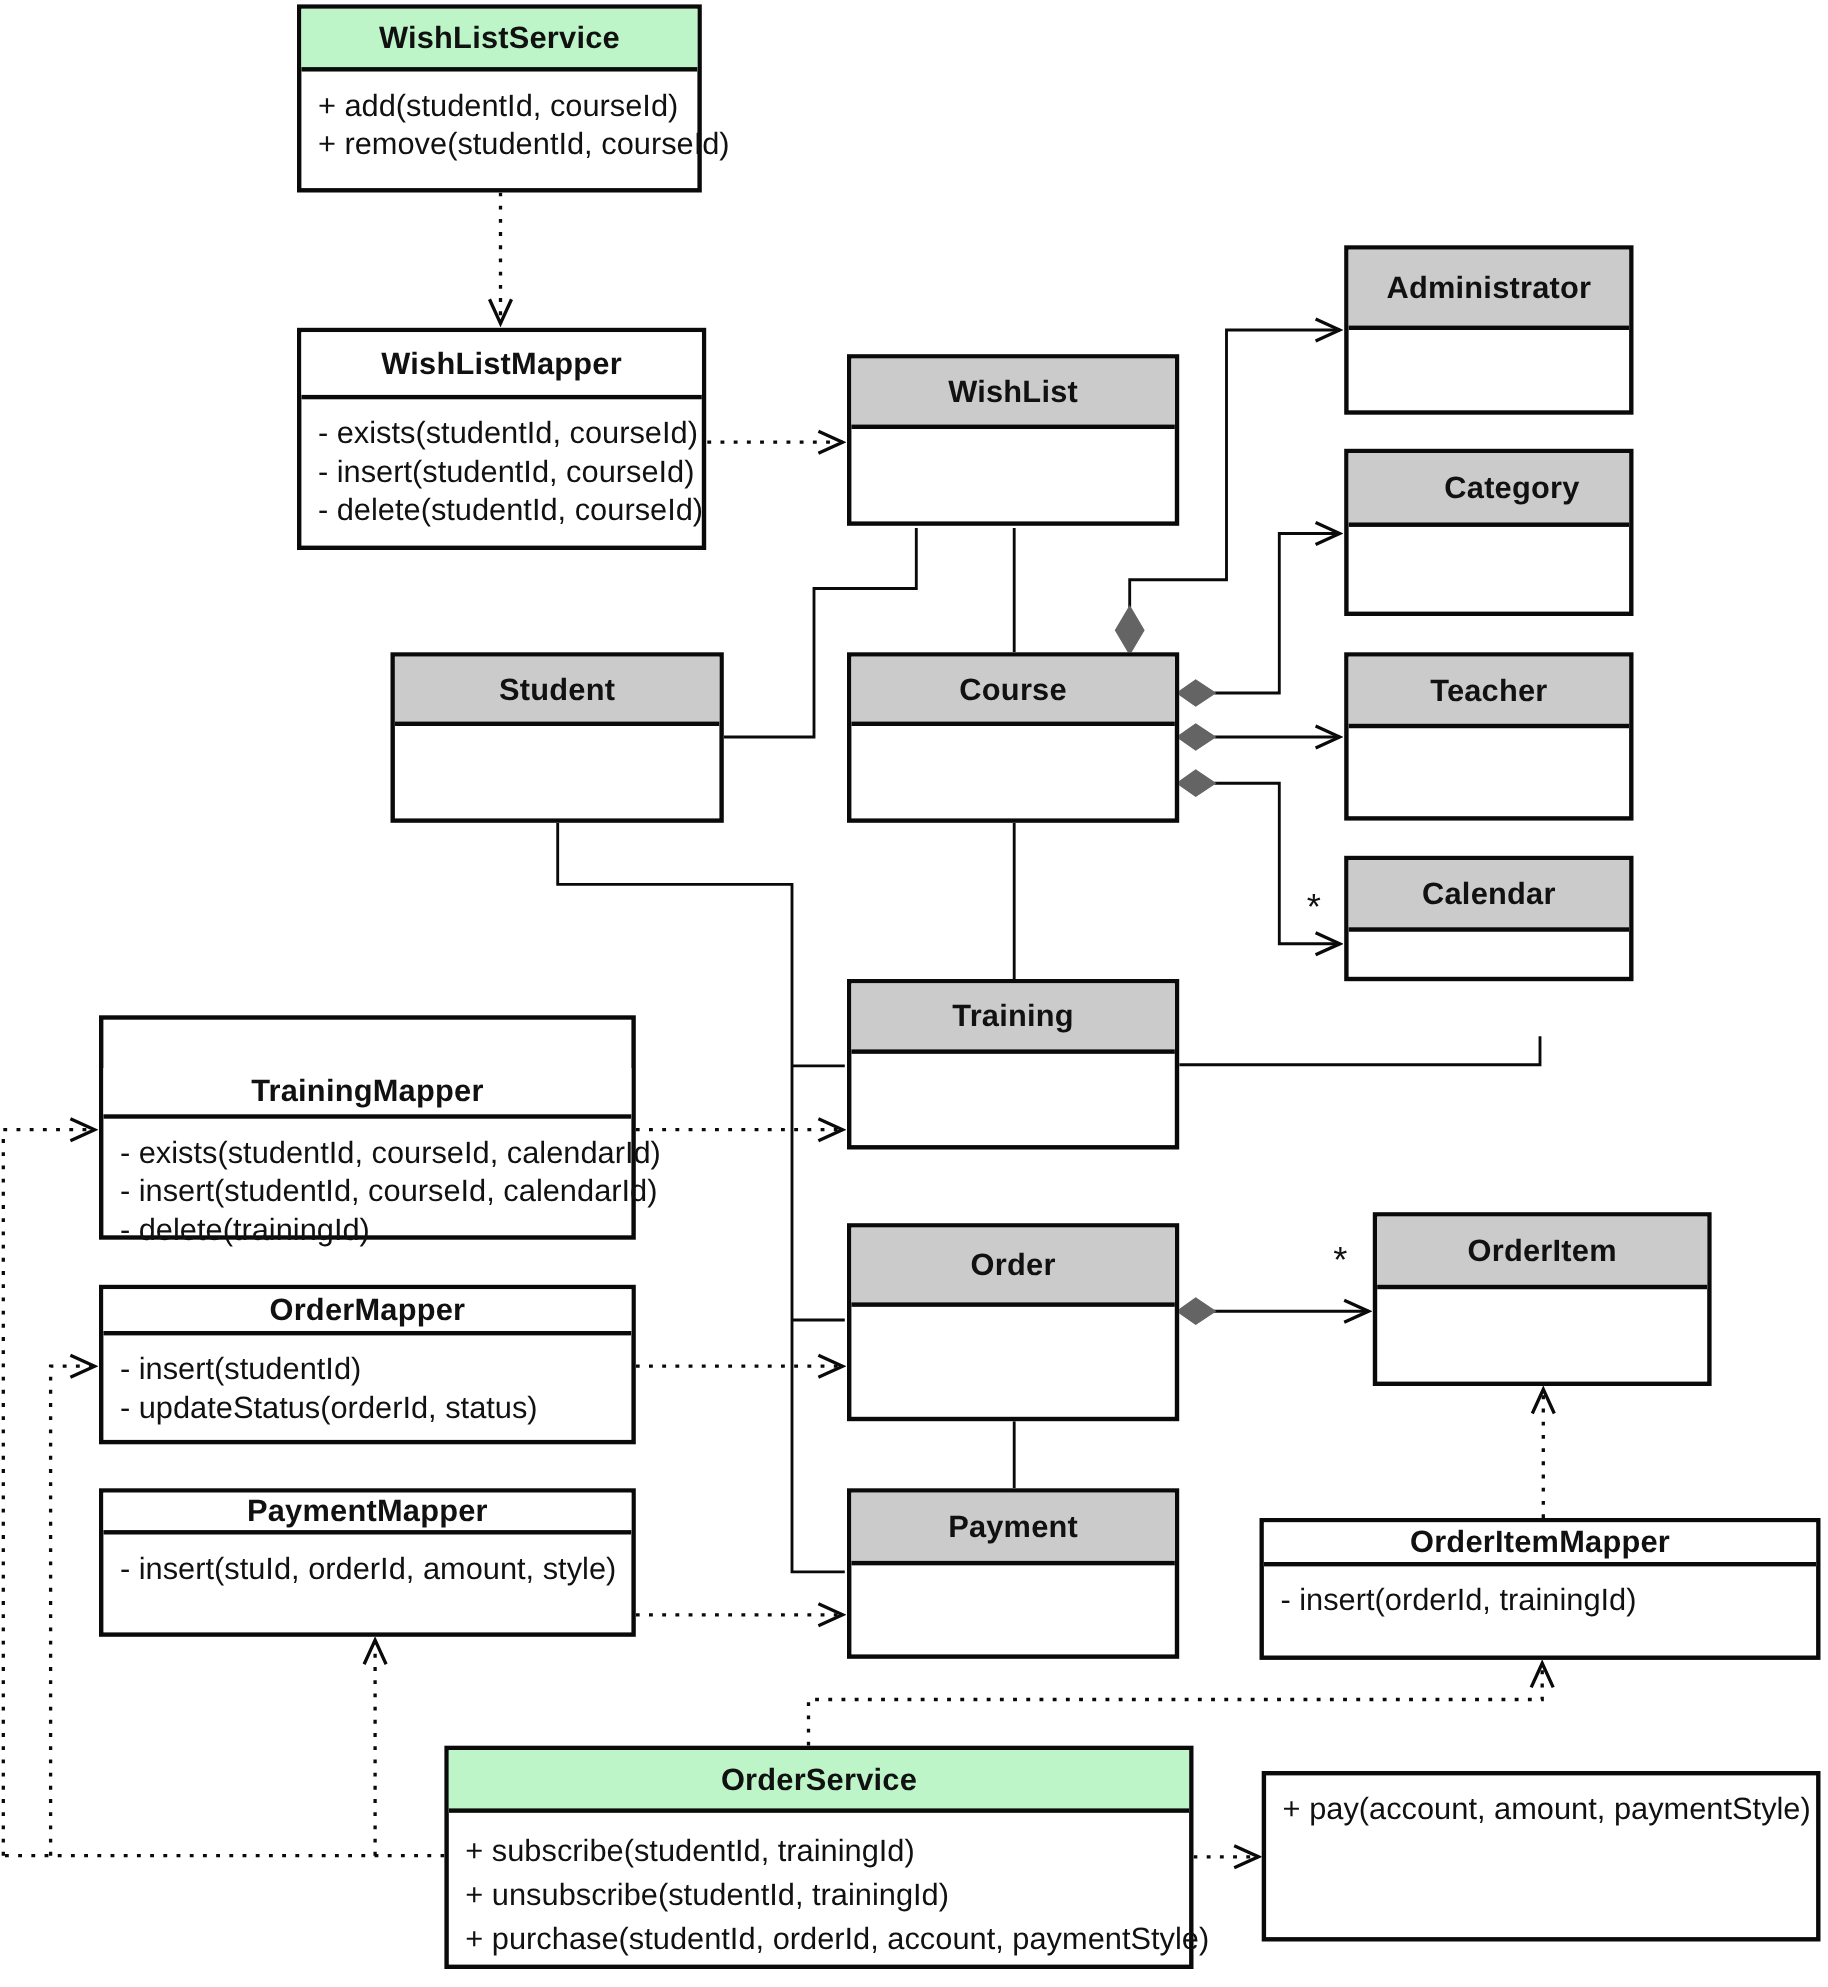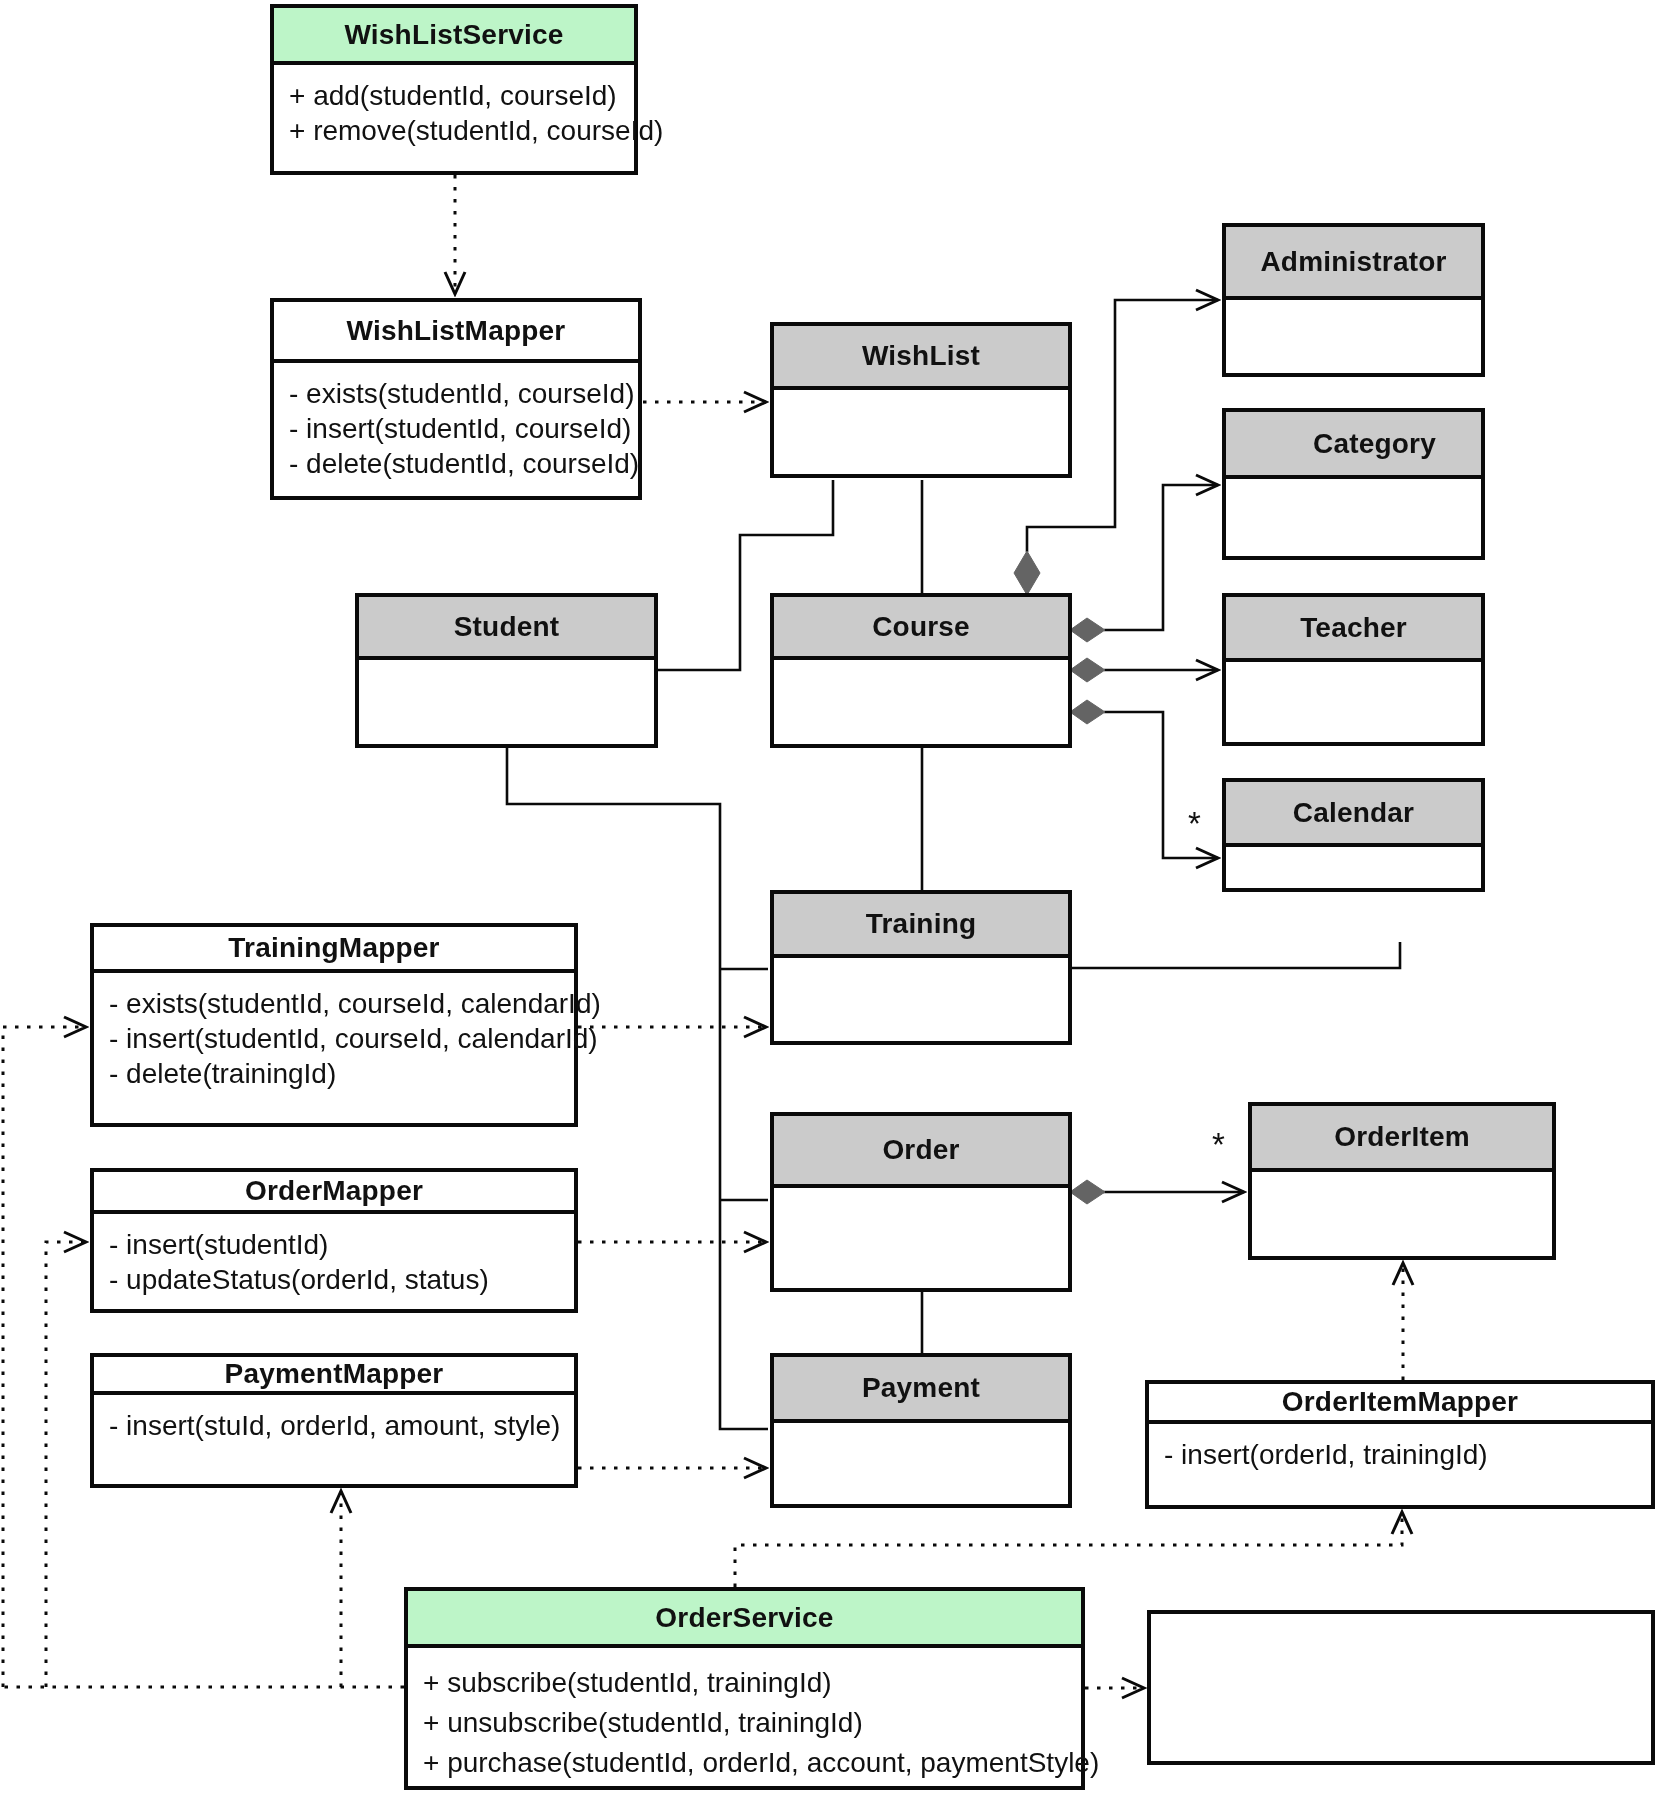--- a/index.html
+++ b/index.html
@@ -133,21 +133,21 @@
     <div class="hdr ent" style="height:65px;">Calendar</div>
     <div class="body"></div>
   </div>
 
   <div class="uml" style="left:770px;top:890px;width:302px;height:155px;">
     <div class="hdr ent" style="height:64px;">Training</div>
     <div class="body"></div>
   </div>
 
   <div class="uml" style="left:90px;top:923px;width:488px;height:204px;">
-    <div class="hdr map" style="height:46px;">TrainingMapper</div>
+    <div class="hdr map" style="height:46px;margin-top:44px;">TrainingMapper</div>
     <div class="body">
       <div>- exists(studentId, courseId, calendarId)</div>
       <div>- insert(studentId, courseId, calendarId)</div>
       <div>- delete(trainingId)</div>
     </div>
   </div>
 
   <div class="uml" style="left:770px;top:1112px;width:302px;height:180px;">
     <div class="hdr ent" style="height:72px;">Order</div>
     <div class="body"></div>
@@ -188,18 +188,21 @@
   <div class="uml" style="left:404px;top:1587px;width:681px;height:203px;">
     <div class="hdr svc" style="height:57px;">OrderService</div>
     <div class="body lh40">
       <div>+ subscribe(studentId, trainingId)</div>
       <div>+ unsubscribe(studentId, trainingId)</div>
       <div>+ purchase(studentId, orderId, account, paymentStyle)</div>
     </div>
   </div>
 
   <div class="uml" style="left:1147px;top:1610px;width:508px;height:155px;">
+    <div class="body">
+      <div>+ pay(account, amount, paymentStyle)</div>
+    </div>
   </div>
 
   <div class="mult" style="left:1188px;top:805px;">*</div>
   <div class="mult" style="left:1212px;top:1126px;">*</div>
 
 </div>
 
 </body></html>

